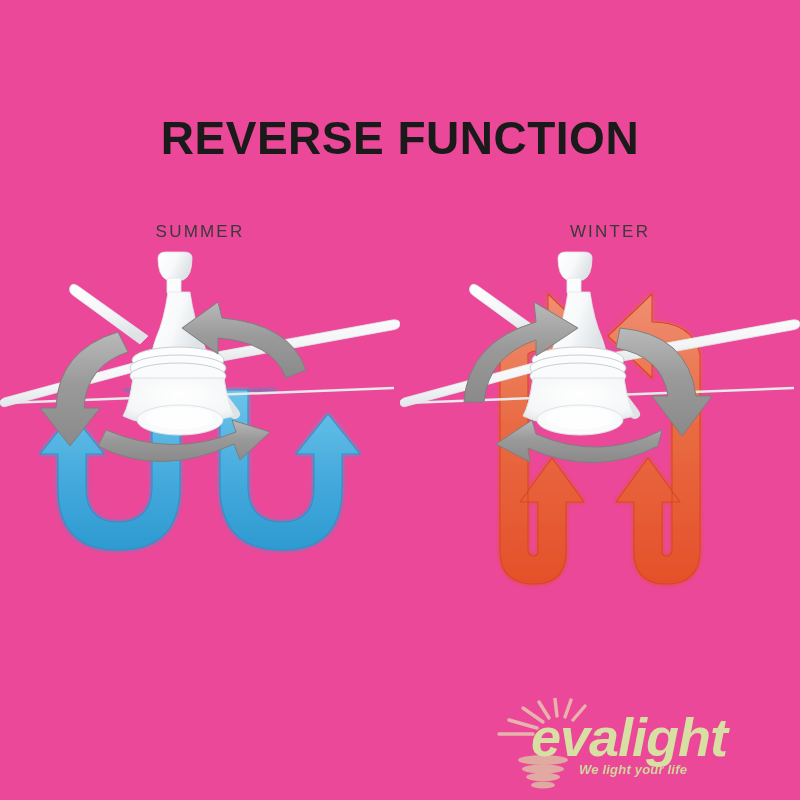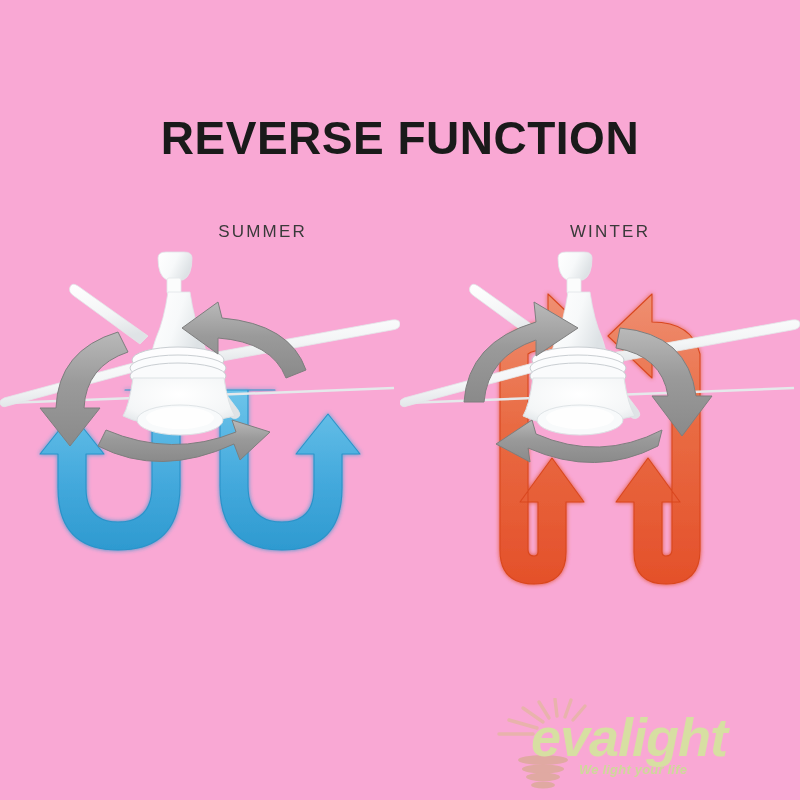--- a/index.html
+++ b/index.html
@@ -15,21 +15,21 @@
     overflow: hidden;
     font-family: "Liberation Sans", sans-serif;
     -webkit-font-smoothing: antialiased;
   }
 
   #infographic {
     position: absolute;
     inset: 0;
     width: 800px;
     height: 800px;
-    background: #f9a8d4;
+    background: #ec4899;
   }
 
   
   .title {
     position: absolute;
     left: 0;
     top: 112px;
     width: 800px;
     text-align: center;
     font-family: "Liberation Sans", sans-serif;
@@ -46,21 +46,21 @@
     position: absolute;
     top: 222px;
     font-family: "Liberation Sans", sans-serif;
     font-weight: normal;
     font-size: 17px;
     letter-spacing: 2.2px;
     color: #3a3a3a;
     text-align: center;
     white-space: nowrap;
   }
-  .season-label.summer { left: 47px; width: 260px; text-align: right; }
+  .season-label.summer { left: 70px; width: 260px; }
   .season-label.winter { left: 480px; width: 260px; }
 
   
   .panel {
     position: absolute;
     top: 250px;
     width: 400px;
     height: 380px;
   }
   .panel.summer { left: 0px; }

